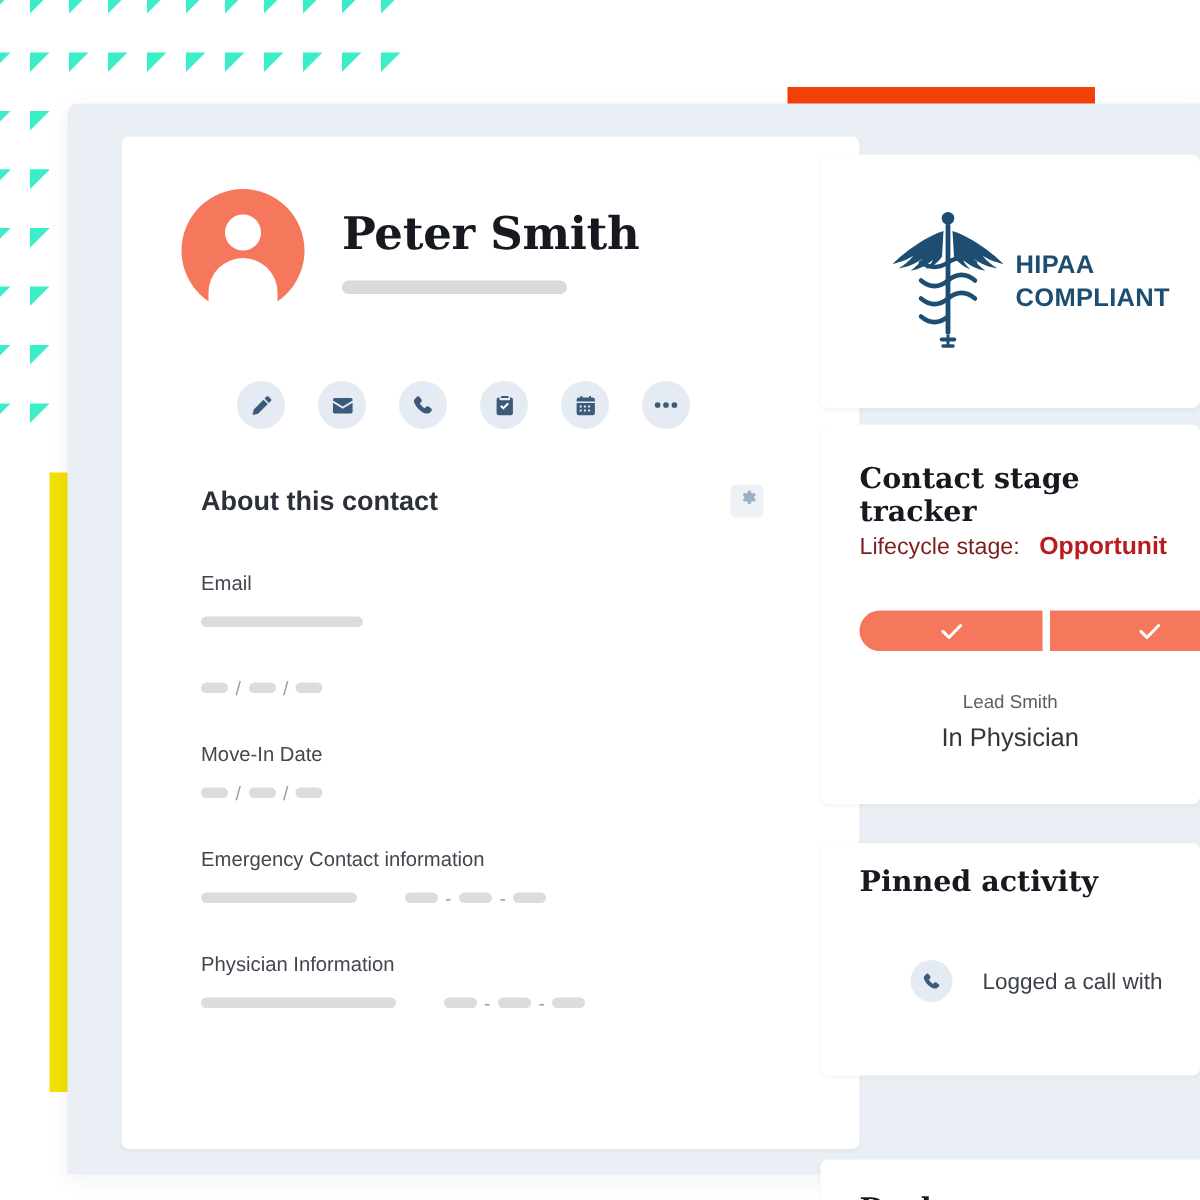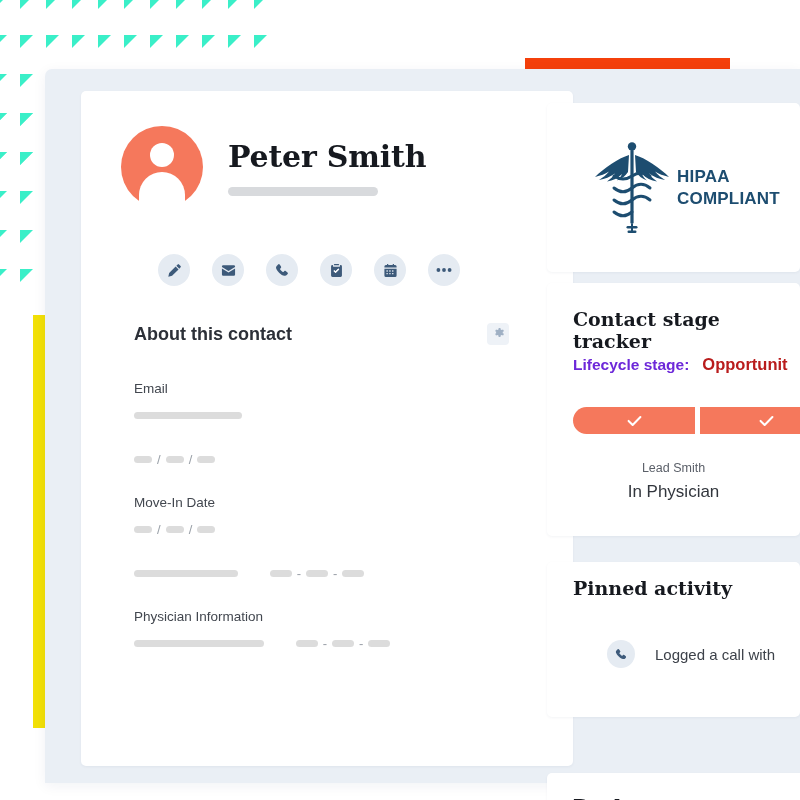--- a/index.html
+++ b/index.html
@@ -253,21 +253,21 @@
 
   #lifecycle-row {
     position: absolute;
     left: 26px;
     top: 72px;
     display: flex;
     align-items: baseline;
     gap: 13px;
     white-space: nowrap;
   }
-  #lifecycle-label { font-size: 15.5px; color: #6d28d9; font-weight: bold; }
+  #lifecycle-label { font-size: 15.5px; color: #7f1d1d; }
   #lifecycle-value {
     font-size: 16.5px;
     font-weight: bold;
     color: #b91c1c;
   }
 
   #stage-bar {
     position: absolute;
     left: 26px;
     top: 124px;
@@ -458,20 +458,21 @@
           <div class="value-row"><span class="bar" style="width: 108px;"></span></div>
         </div>
         <div class="field">
           <div class="value-row"><span class="bar" style="width: 18px;"></span><span class="sep">/</span><span class="bar" style="width: 18px;"></span><span class="sep">/</span><span class="bar" style="width: 18px;"></span></div>
         </div>
         <div class="field">
           <div class="field-label">Move-In Date</div>
           <div class="value-row"><span class="bar" style="width: 18px;"></span><span class="sep">/</span><span class="bar" style="width: 18px;"></span><span class="sep">/</span><span class="bar" style="width: 18px;"></span></div>
         </div>
         <div class="field">
+          <div class="field-label">Emergency Contact information</div>
           <div class="value-row"><span class="bar" style="width: 104px;"></span><span class="sep" style="margin: 0px 14px;">&nbsp;</span><span class="bar" style="width: 22px;"></span><span class="sep">-</span><span class="bar" style="width: 22px;"></span><span class="sep">-</span><span class="bar" style="width: 22px;"></span></div>
         </div>
         <div class="field">
           <div class="field-label">Physician Information</div>
           <div class="value-row"><span class="bar" style="width: 130px;"></span><span class="sep" style="margin: 0px 14px;">&nbsp;</span><span class="bar" style="width: 22px;"></span><span class="sep">-</span><span class="bar" style="width: 22px;"></span><span class="sep">-</span><span class="bar" style="width: 22px;"></span></div>
         </div>
       </div>
 
   </div>
 

